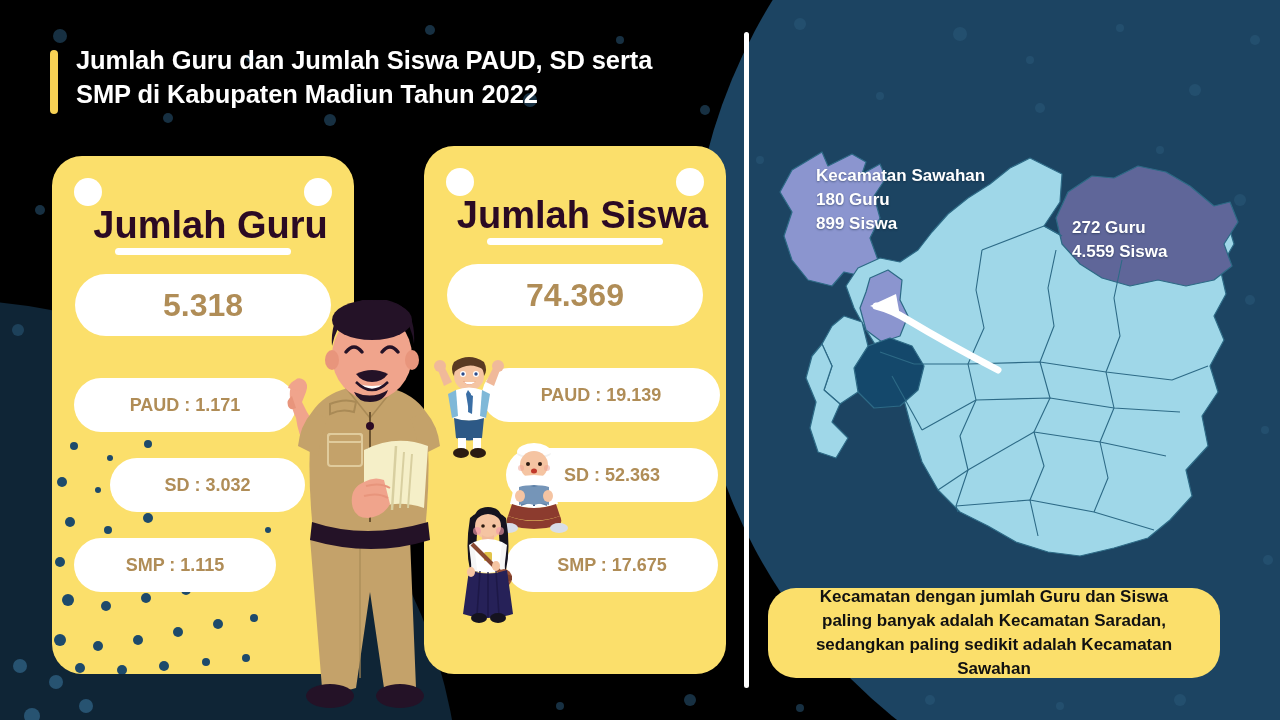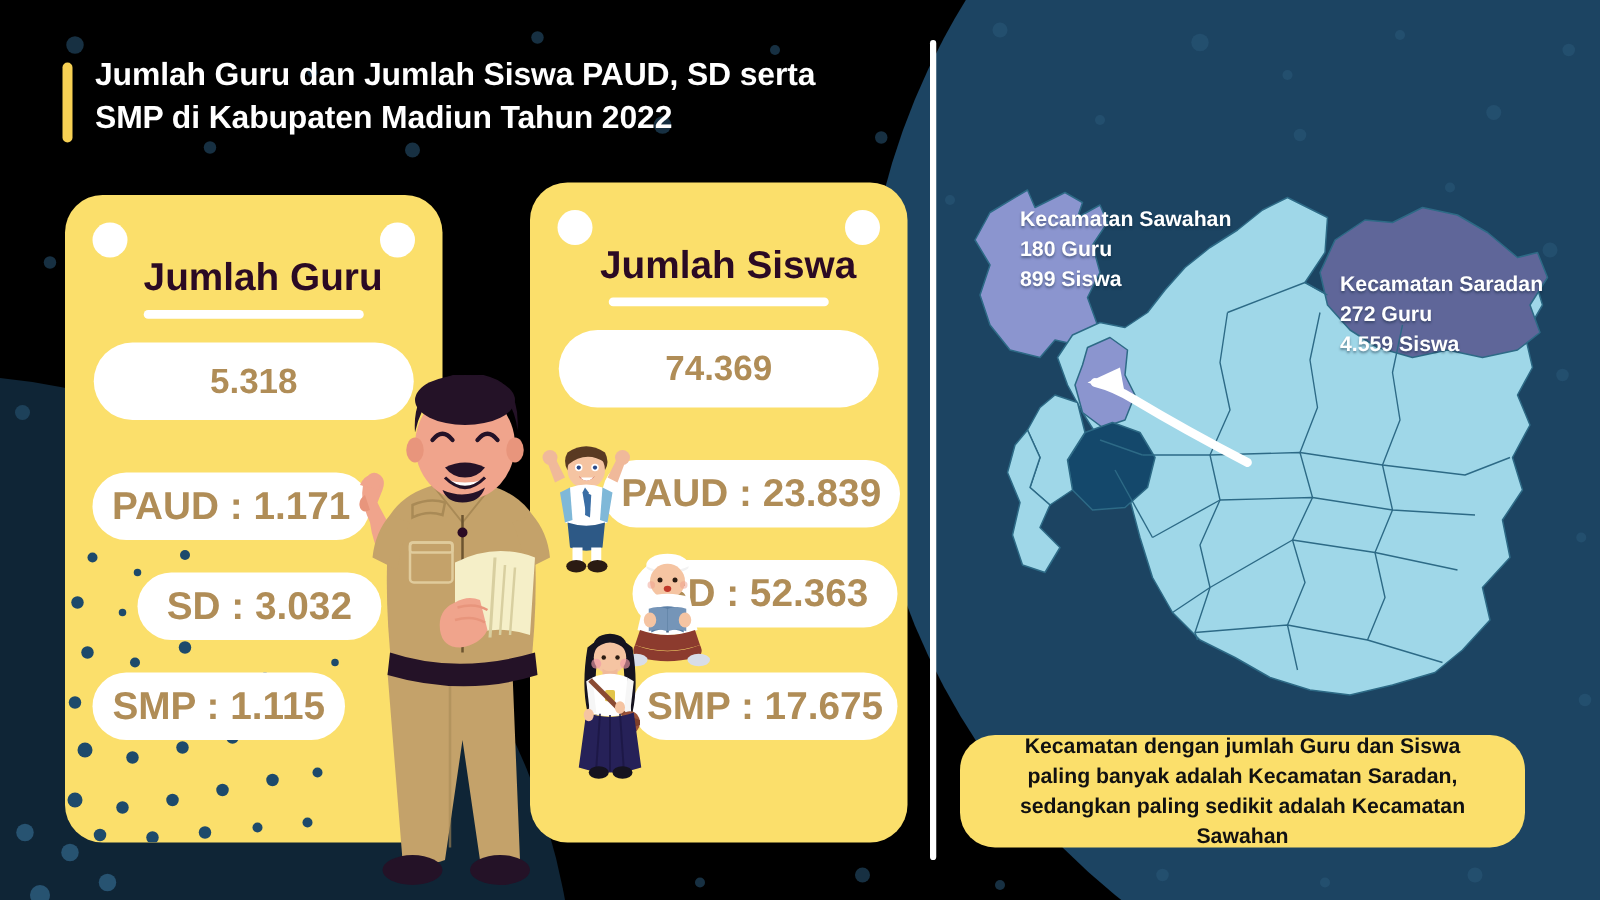--- a/index.html
+++ b/index.html
@@ -97,21 +97,21 @@
   }
   .hole-l { left: 22px; }
   .hole-r { right: 22px; }
 
   .card-title {
     position: absolute;
     left: 0; right: 0;
     top: 48px;
     text-align: center;
     color: #2b0a24;
-    font-size: 31px;
+    font-size: 38px;
     font-weight: bold;
     margin-left: 15px;
   }
   .card-rule {
     position: absolute;
     left: 50%;
     transform: translateX(-50%);
     top: 92px;
     width: 176px; height: 7px;
     border-radius: 4px;
@@ -123,25 +123,25 @@
     background: #ffffff;
     border-radius: 40px;
     display: flex;
     align-items: center;
     justify-content: center;
     color: #b08d57;
     font-weight: bold;
     box-sizing: border-box;
   }
   .pill-total {
-    font-size: 28px;
+    font-size: 32px;
     height: 62px;
   }
   .pill-sub {
-    font-size: 31px;
+    font-size: 18px;
     height: 54px;
   }
 
   
   .g-total { left: 23px;  top: 118px; width: 256px; }
   .g-paud  { left: 22px;  top: 222px; width: 222px; }
   .g-sd    { left: 58px;  top: 302px; width: 195px; }
   .g-smp   { left: 22px;  top: 382px; width: 202px; }
 
   
@@ -336,21 +336,21 @@
     <div class="pill pill-sub g-smp">SMP : 1.115</div>
   </div>
 
   <div class="card card-siswa">
     <div class="card-hole hole-l"></div>
     <div class="card-hole hole-r"></div>
     <div class="card-title">Jumlah Siswa</div>
     <div class="card-rule"></div>
 
     <div class="pill pill-total s-total">74.369</div>
-    <div class="pill pill-sub s-paud">PAUD : 23.839</div>
+    <div class="pill pill-sub s-paud">PAUD : 19.139</div>
     <div class="pill pill-sub s-sd">SD : 52.363</div>
     <div class="pill pill-sub s-smp">SMP : 17.675</div>
   </div>
 
   <svg class="illus kid-cheer" viewBox="0 0 74 108">
     <g>
       <path d="M12 34 L6 18 L12 14 L20 30 Z" fill="#f0b99a"></path>
       <path d="M62 34 L68 18 L62 14 L54 30 Z" fill="#f0b99a"></path>
       <circle cx="8" cy="14" r="6" fill="#f0b99a"></circle>
       <circle cx="66" cy="14" r="6" fill="#f0b99a"></circle>
@@ -537,21 +537,20 @@
       </g>
     </svg>
 
     <div class="map-label label-sawahan">
       <div>Kecamatan Sawahan</div>
       <div>180 Guru</div>
       <div>899 Siswa</div>
     </div>
 
     <div class="map-label label-saradan">
-      <div>Kecamatan Saradan</div>
       <div>272 Guru</div>
       <div>4.559 Siswa</div>
     </div>
   </div>
 
   <div class="note">
     <div class="note-text">Kecamatan dengan jumlah Guru dan Siswa paling banyak adalah Kecamatan Saradan, sedangkan paling sedikit adalah Kecamatan Sawahan</div>
   </div>
 
 </div>

